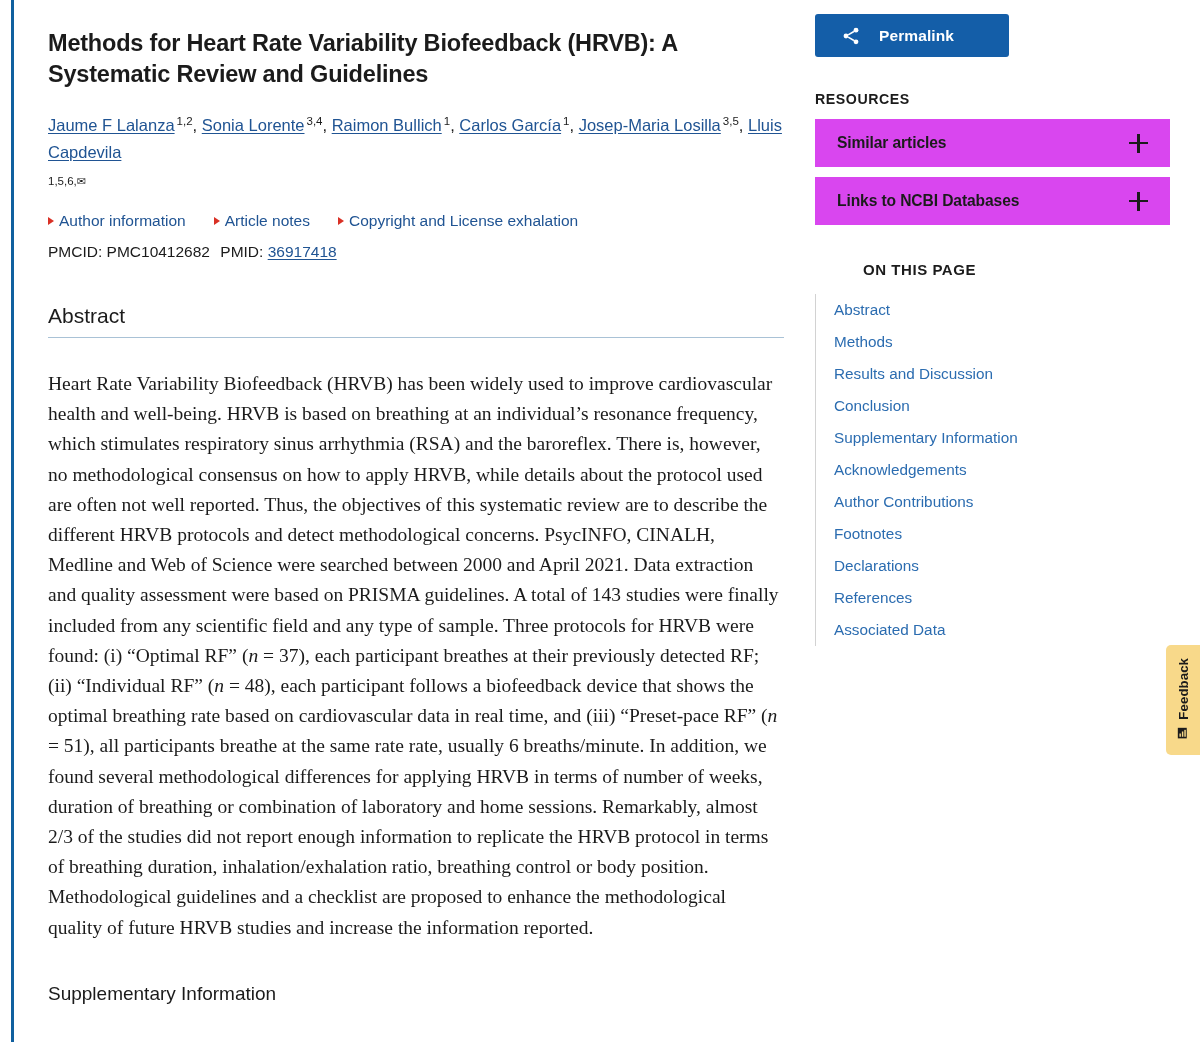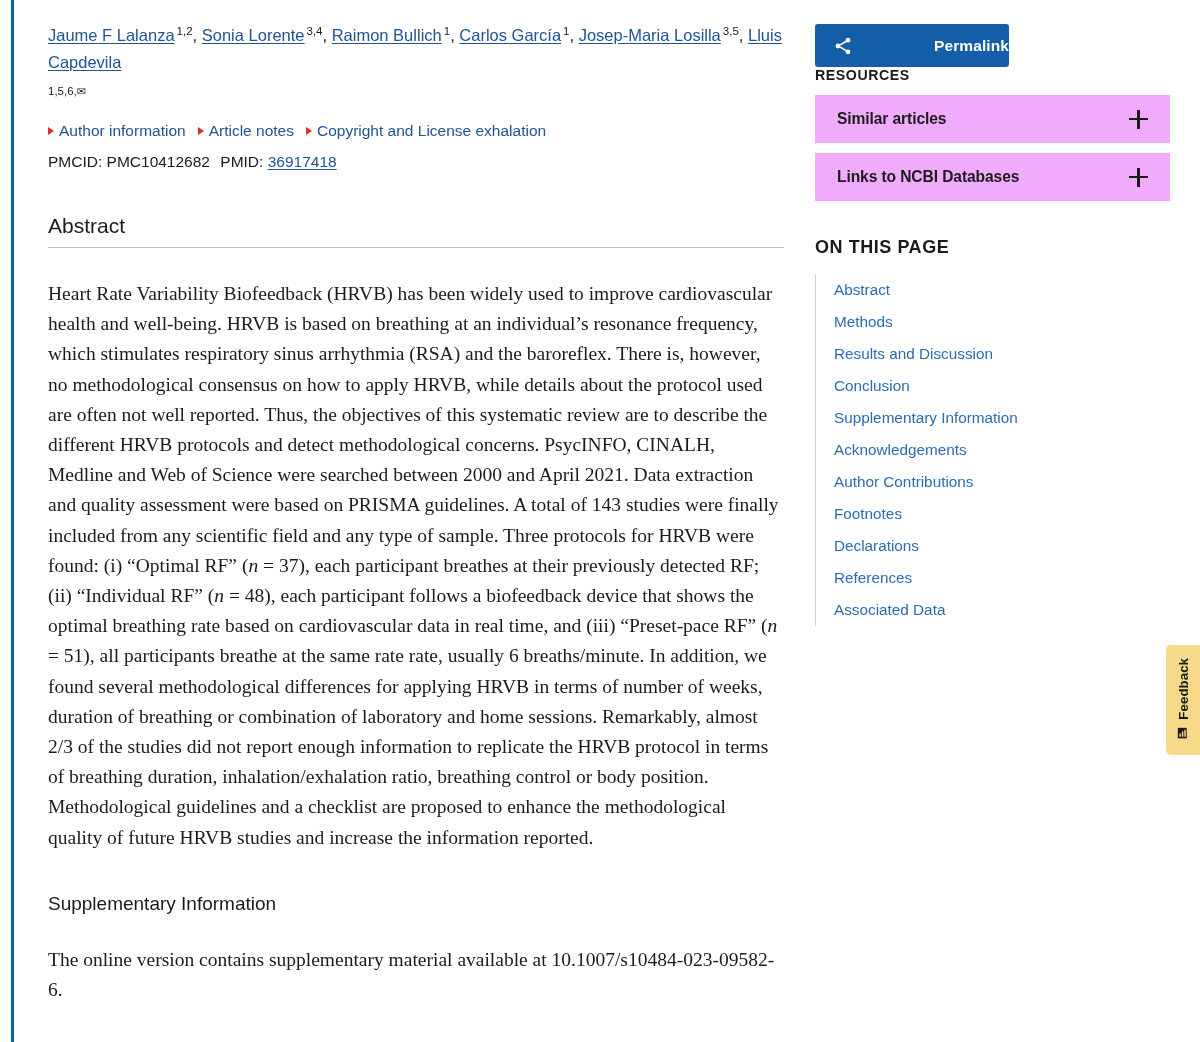--- a/index.html
+++ b/index.html
@@ -88,21 +88,21 @@
   }
 
   
   .meta-links {
     margin-top: 16px;
     font-size: 15.5px;
     line-height: 20px;
     color: #205493;
     display: flex;
     align-items: flex-end;
-    gap: 0;
+    gap: 16px;
     flex-wrap: wrap;
   }
   .meta-links .ml {
     display: inline-flex;
     align-items: baseline;
     margin-right: 12px;
     white-space: nowrap;
   }
   .tri {
     display: inline-block;
@@ -160,56 +160,56 @@
     color: #1b1b1b;
     margin: 0;
     text-align: left;
   }
   .abstract-p { margin-top: 31px; }
   .supp-p { margin-top: 28px; }
   .body-p em { font-style: italic; }
 
   
   .permalink-btn {
-    margin-top: 24px;
+    margin-top: 14px;
     width: 194px;
     height: 43px;
     background: #145ea8;
     border: none;
     border-radius: 3px;
     color: #ffffff;
     font-family: "Liberation Sans", sans-serif;
     font-size: 15.5px;
     font-weight: bold;
     letter-spacing: 0.1px;
     display: flex;
     align-items: center;
     cursor: pointer;
-    padding: 0;
-    justify-content: space-between;
+    padding: 8px;
   }
   .permalink-btn .share-wrap {
     width: 56px;
     display: flex;
     align-items: center;
     justify-content: center;
   }
   .permalink-btn .plabel { }
 
   .side-title {
+    margin-top: 34px;
     font-size: 14.2px;
     font-weight: bold;
     letter-spacing: 0.55px;
     color: #1b1b1b;
     text-transform: uppercase;
   }
 
   .accordion { margin-top: 12px; }
   .acc-item {
-    background: #f0abfc;
+    background: #d946ef;
     height: 48px;
     display: flex;
     align-items: center;
     justify-content: space-between;
     padding: 0 22px 0 22px;
     margin-bottom: 10px;
     cursor: pointer;
   }
   .acc-item .acc-label {
     font-size: 15.6px;
@@ -226,25 +226,26 @@
   .plus::before, .plus::after {
     content: "";
     position: absolute;
     background: #1b1b1b;
   }
   .plus::before { left: 0; top: 8px; width: 19px; height: 2.6px; }
   .plus::after  { top: 0; left: 8px; height: 19px; width: 2.6px; }
 
   .otp-title {
     margin-top: 36px;
-    font-size: 18px;
+    font-size: 15px;
     font-weight: bold;
     letter-spacing: 0.55px;
     color: #1b1b1b;
     text-transform: uppercase;
+    margin-left: 48px;
   }
   .toc {
     margin-top: 16px;
     border-left: 1px solid #d2d2d2;
     padding-left: 0;
   }
   .toc-item {
     display: block;
     padding: 0 0 0 18px;
     height: 32px;
@@ -287,20 +288,21 @@
 </style>
 </head>
 <body>
 
 <div class="left-rule"></div>
 
 <div class="page">
 
   <div class="article-col">
 
+    <h1 class="art-title">Methods for Heart Rate Variability Biofeedback (HRVB): A Systematic Review and Guidelines</h1>
 
     <div class="authors">
       <span><a href="#">Jaume F Lalanza</a><sup>1,2</sup></span>, <span><a href="#">Sonia Lorente</a><sup>3,4</sup></span>, <span><a href="#">Raimon Bullich</a><sup>1</sup></span>, <span><a href="#">Carlos García</a><sup>1</sup></span>, <span><a href="#">Josep-Maria Losilla</a><sup>3,5</sup></span>, <span><a href="#">Lluis Capdevila</a></span><br><span class="corr-sup">1,5,6,</span><span class="env-icon">✉</span>
     </div>
 
     <div class="meta-links">
       <span class="ml">
           <i class="tri"></i>
           <a href="#">Author information</a>
         </span>

